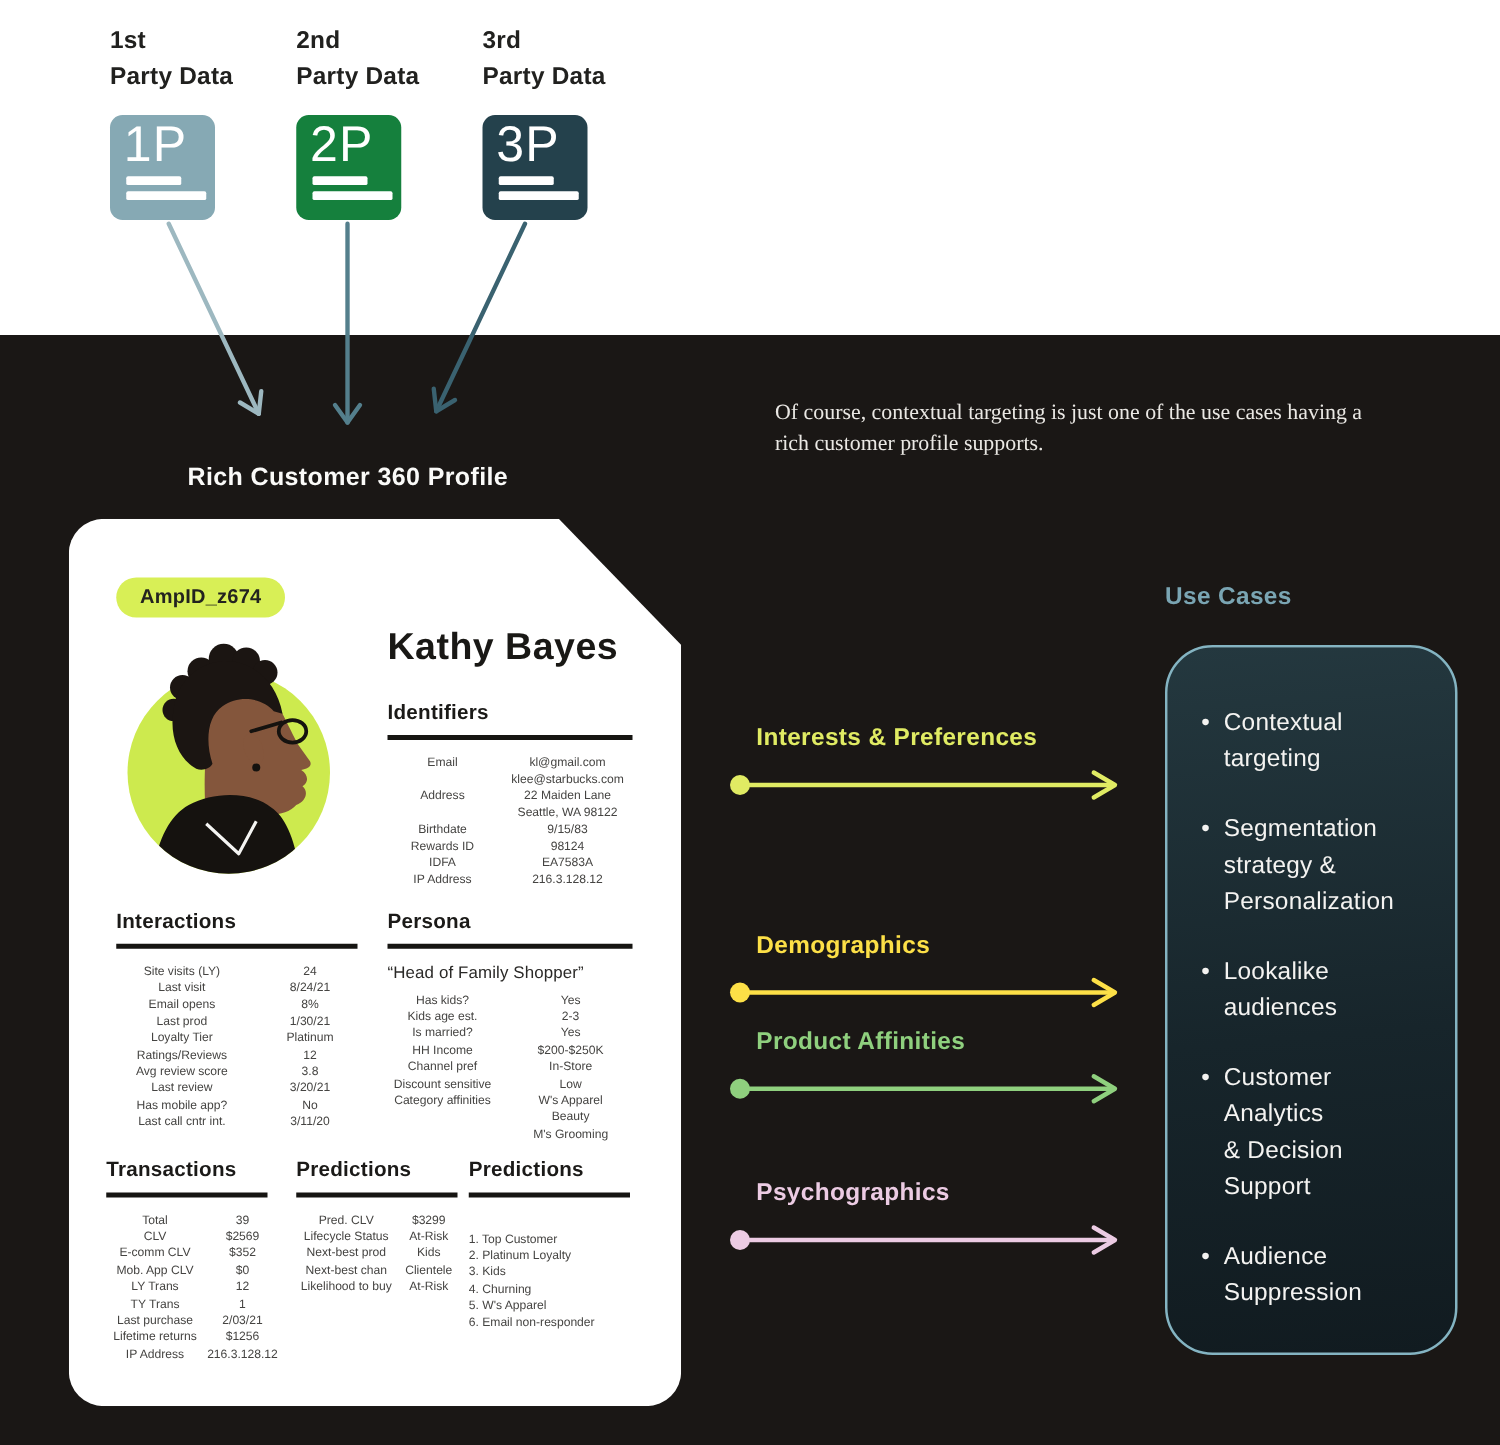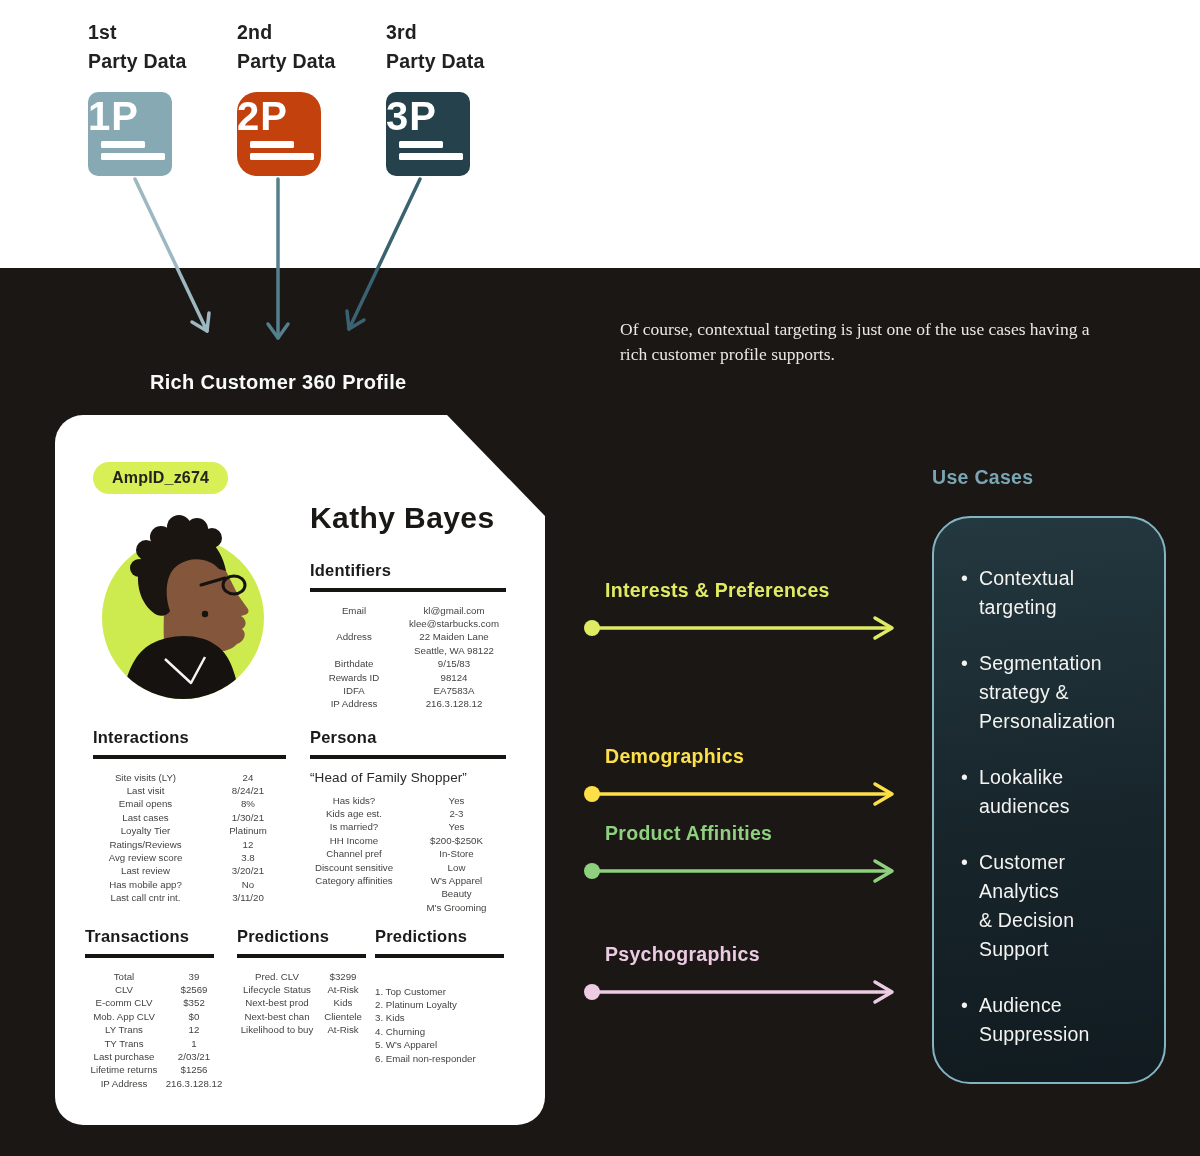--- a/index.html
+++ b/index.html
@@ -5,25 +5,25 @@
   html,body{margin:0;padding:0;background:#1a1715;}
   *{box-sizing:border-box;}
   .stage{position:relative;width:1200px;height:1156px;background:#1a1715;overflow:hidden;
          font-family:"Liberation Sans",sans-serif;}
   .top-band{position:absolute;left:0;top:0;width:1200px;height:268px;background:#ffffff;}
 
   
   .source{position:absolute;top:18px;width:150px;}
   .source-ordinal,.source-label{font-size:19.5px;font-weight:700;color:#21211f;line-height:29px;letter-spacing:.2px;}
   .badge-box{margin-top:16px;width:84px;height:84px;border-radius:10px;padding-top:2px;}
-  .badge-text{font-size:40px;font-weight:700;color:#ffffff;line-height:44px;letter-spacing:1px;}
+  .badge-text{font-size:40px;font-weight:400;color:#ffffff;line-height:44px;padding-left:11px;letter-spacing:1px;}
   .bar1{width:44px;height:7px;background:#ffffff;margin:3px 0 0 13px;border-radius:1.5px;}
   .bar2{width:64px;height:7px;background:#ffffff;margin:5px 0 0 13px;border-radius:1.5px;}
   .box-1p{background:#86a9b4;}
-  .box-2p{background:#c2410c;border-radius:20px;}
+  .box-2p{background:#15803d;}
   .box-3p{background:#24414c;}
 
   #connectors{position:absolute;left:0;top:0;pointer-events:none;}
   .conn{fill:none;stroke-width:3.5px;stroke-linecap:round;stroke-linejoin:round;}
   .conn-1{stroke:#9db8c0;}
   .conn-2{stroke:#547f8c;}
   .conn-3{stroke:#3a6270;}
 
   .note{position:absolute;left:620px;top:317px;width:500px;
         font-family:"Liberation Serif",serif;font-size:17.5px;line-height:1.43;color:#eae8e4;}
@@ -229,21 +229,21 @@
             <span class="kv-label">Last visit</span>
             <span class="kv-value">8/24/21</span>
           </div>
 
           <div class="kv-row">
             <span class="kv-label">Email opens</span>
             <span class="kv-value">8%</span>
           </div>
 
           <div class="kv-row">
-            <span class="kv-label">Last cases</span>
+            <span class="kv-label">Last prod</span>
             <span class="kv-value">1/30/21</span>
           </div>
 
           <div class="kv-row">
             <span class="kv-label">Loyalty Tier</span>
             <span class="kv-value">Platinum</span>
           </div>
 
           <div class="kv-row">
             <span class="kv-label">Ratings/Reviews</span>

